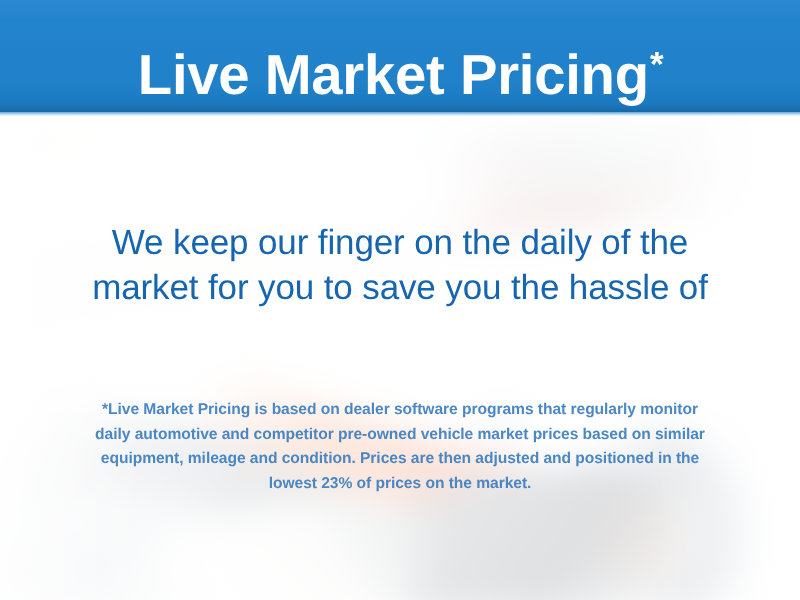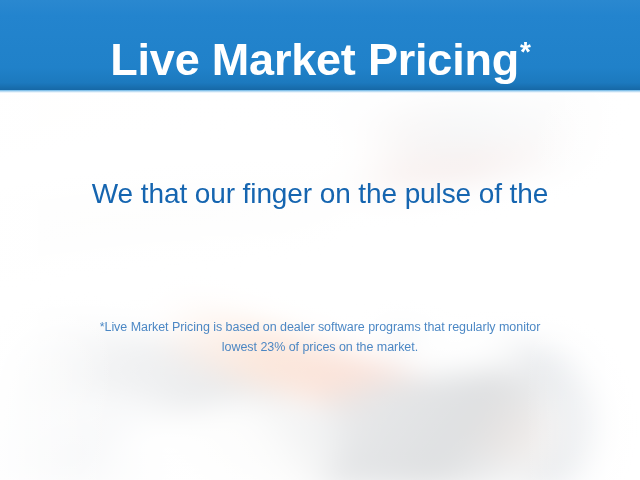--- a/index.html
+++ b/index.html
@@ -167,21 +167,21 @@
 
   
   #disclaimer {
     position: absolute;
     left: 20px;
     top: 318px;
     width: 600px;
     text-align: center;
     color: #3d7ec0;
     font-size: 12.5px;
-    font-weight: 400;
+    font-weight: 700;
     line-height: 19.5px;
     letter-spacing: -0.05px;
     opacity: 0.92;
     font-family: "Liberation Sans", sans-serif;
   }
   #disclaimer .dl {
     display: block;
     white-space: nowrap;
   }
 </style>
@@ -207,21 +207,24 @@
   </div>
   <div id="photo-wash"></div>
   <div id="photo-vignette"></div>
 
   <div id="header-bar">
     <div id="header-title"><span>Live Market Pricing</span><span class="ast">*</span></div>
   </div>
   <div id="header-underline"></div>
 
   <div id="headline">
-    <span class="hl">We that our finger on the pulse of the</span>
+    <span class="hl">We keep our finger on the daily of the</span>
+    <span class="hl">market for you to save you the hassle of</span>
   </div>
 
   <div id="disclaimer">
     <span class="dl">*Live Market Pricing is based on dealer software programs that regularly monitor</span>
+    <span class="dl">daily automotive and competitor pre-owned vehicle market prices based on similar</span>
+    <span class="dl">equipment, mileage and condition. Prices are then adjusted and positioned in the</span>
     <span class="dl">lowest 23% of prices on the market.</span>
   </div>
 
 </div>
 
 </body></html>

